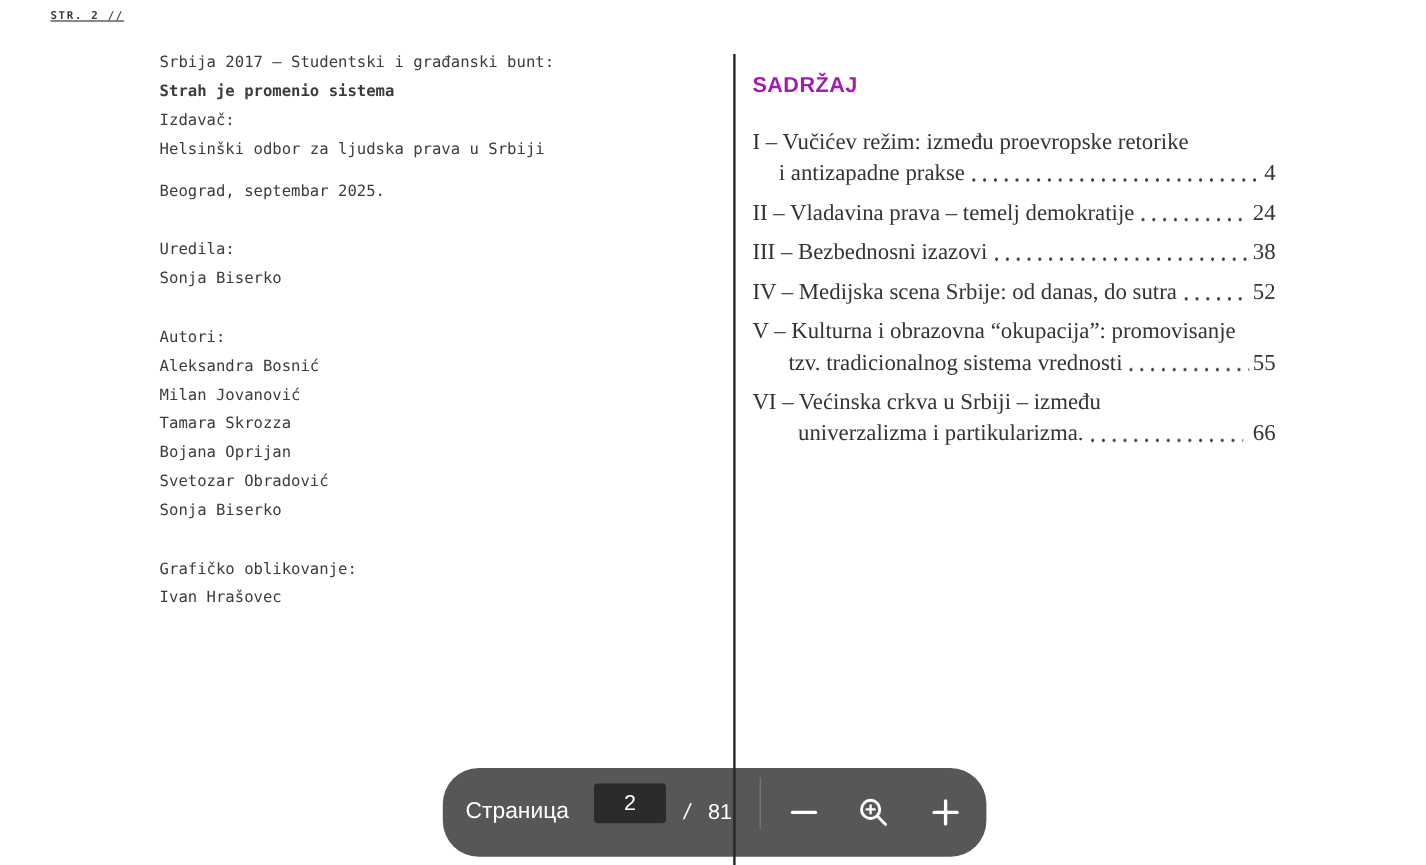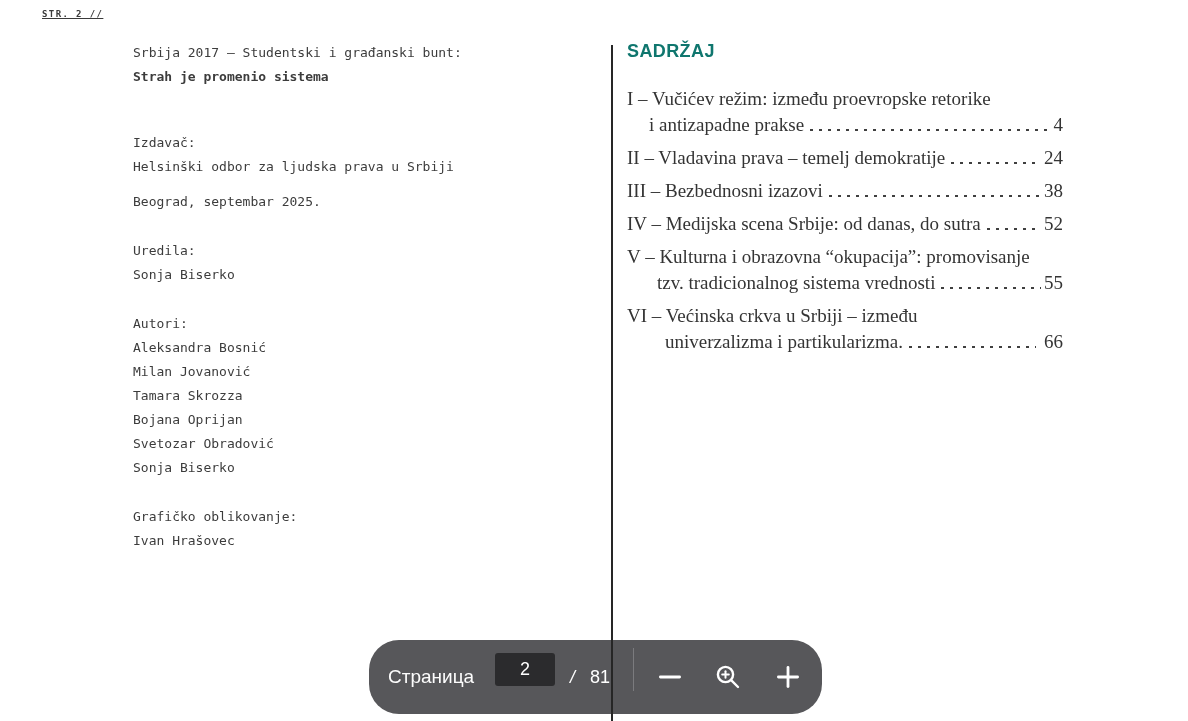--- a/index.html
+++ b/index.html
@@ -20,41 +20,42 @@
     text-decoration:underline;
   }
 
   
   .colophon {
     position:absolute; left:133px; top:41px; width:470px;
     font:13px/24px "DejaVu Sans Mono", monospace;
     color:#3c3c3c;
   }
   .colophon .bold { font-weight:700; }
-  .gap-lg { margin-top:42px; }
+  .gap-lg { }
   .gap-sm { margin-top:11px; }
   .gap-md { margin-top:25px; }
 
   
   .page-divider {
     position:absolute; left:611px; top:45px;
     width:2px; height:676px;
     background:#262626;
     z-index:6;
   }
 
   
   .toc {
     position:absolute; left:627px; top:40px; width:436px;
     color:#343434;
   }
   .toc-heading {
     font:700 18px/22px "Liberation Sans", sans-serif;
     letter-spacing:0.4px;
-    color:#0f766e;
+    color:#a21caf;
+    margin-top:20px;
   }
   .toc-entries {
     margin-top:24px;
     font:19px/26px "Liberation Serif", "DejaVu Serif", serif;
   }
   .toc-entry { margin-top:7px; cursor:pointer; }
   .toc-entry:first-child { margin-top:0; }
   .toc-line { display:flex; align-items:baseline; }
   .toc-line.wrap { padding-left:22px; }
   .toc-entry:nth-child(5) .toc-line.wrap { padding-left:30px; }

